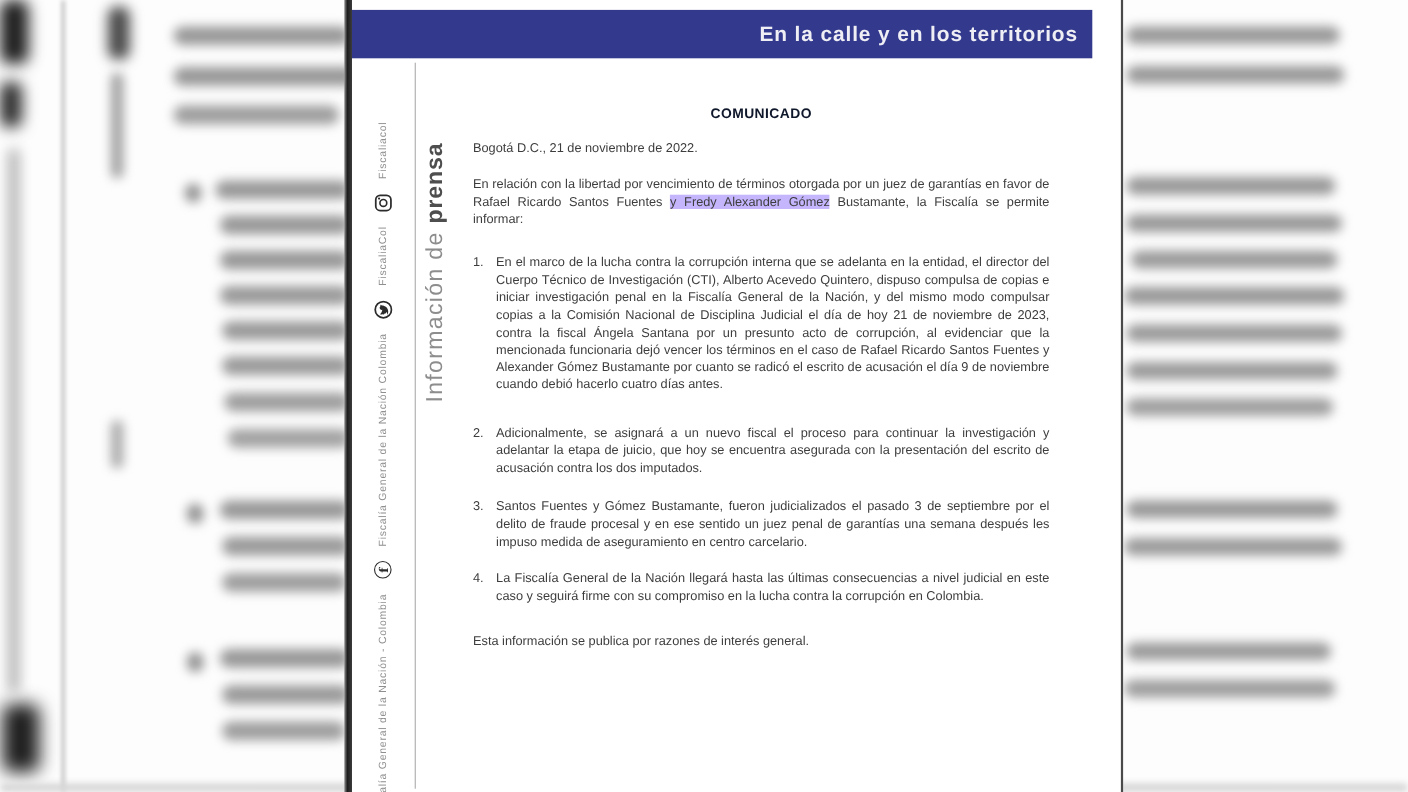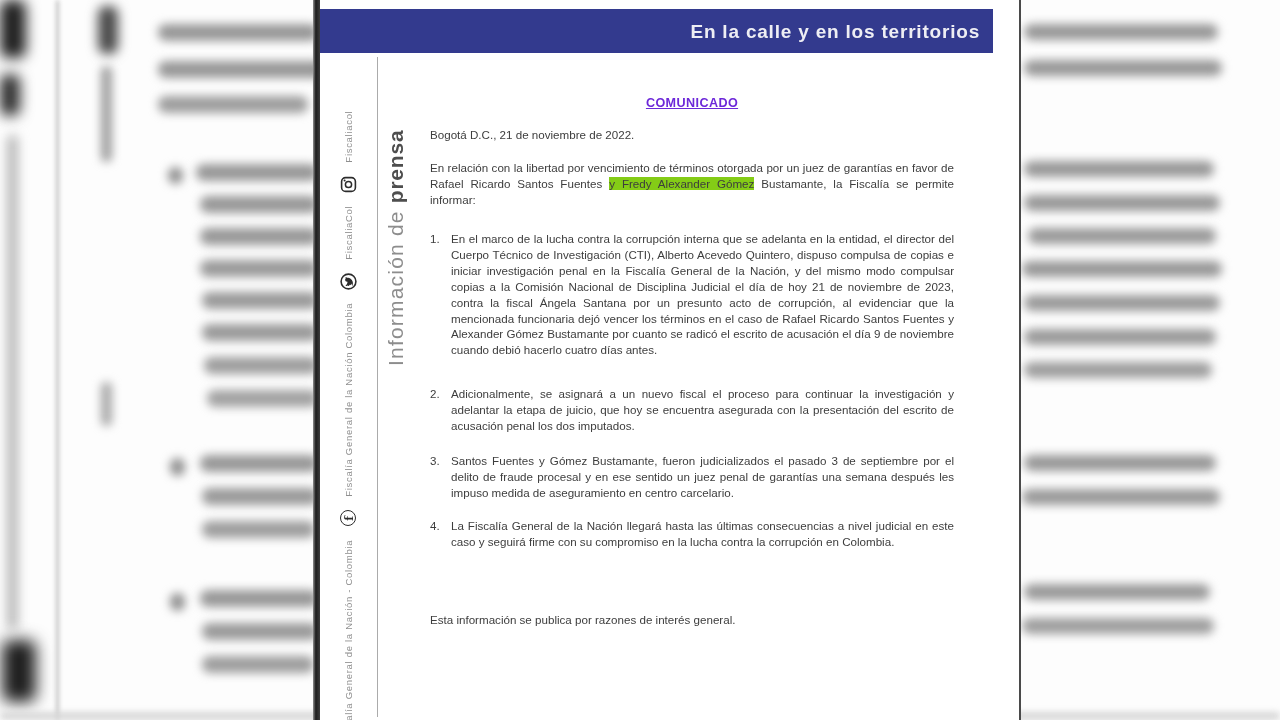--- a/index.html
+++ b/index.html
@@ -34,28 +34,28 @@
   .fb-f { font-size:11px; font-weight:bold; color:#2c2c2c; font-family:"DejaVu Serif",serif; line-height:1; margin-top:2px; }
 
   .press-title { position:absolute; left:64px; top:366px; width:274px; height:28px;
                  transform:rotate(-90deg); transform-origin:0 0; white-space:nowrap;
                  font-size:21px; color:#8d8d8d; letter-spacing:1.2px; }
   .press-title b { color:#4e4e4e; letter-spacing:0.8px; }
 
   .content { position:absolute; left:110px; top:0; width:524px; color:#3d3d3d;
              font-size:11.6px; line-height:15.9px; }
   .doc-title { position:absolute; top:96px; width:100%; text-align:center;
-               font-weight:bold; font-size:12.6px; letter-spacing:0.4px; color:#6d28d9;text-decoration:underline; }
+               font-weight:bold; font-size:12.6px; letter-spacing:0.4px; color:#0f172a; }
   .doc-date  { position:absolute; top:127px; left:0; }
   .intro     { position:absolute; top:160px; left:0; width:100%; text-align:justify; }
-  .hl        { background:#84cc16; }
+  .hl        { background:#c4b5fd; }
   .item      { position:absolute; left:0; width:100%; display:flex; }
   .item .num { width:21px; flex:0 0 auto; }
   .item .txt { flex:1; text-align:justify; }
-  .closing   { position:absolute; top:612px; left:0; }
+  .closing   { position:absolute; top:575px; left:0; }
 </style>
 </head>
 <body>
 
 <div class="stage">
 
   <div class="backdrop" id="backdrop">
       <div class="bar" style="left: 0px; top: 0px; width: 26px; height: 58px; background: rgb(31, 31, 31); filter: blur(7px);"></div>
       <div class="bar" style="left: 0px; top: 74px; width: 20px; height: 42px; background: rgb(42, 42, 42); filter: blur(7px);"></div>
       <div class="bar" style="left: 2px; top: 640px; width: 34px; height: 62px; background: rgb(31, 31, 31); filter: blur(8px);"></div>
@@ -144,21 +144,21 @@
         <div class="doc-date">Bogotá D.C., 21 de noviembre de 2022.</div>
 
         <p class="intro"><span>En relación con la libertad por vencimiento de términos otorgada por un juez de garantías en favor de Rafael Ricardo Santos Fuentes </span><span class="hl">y Fredy Alexander Gómez</span><span> Bustamante, la Fiscalía se permite informar:</span></p>
 
         <div class="item" style="top:231px">
           <span class="num">1.</span>
           <span class="txt">En el marco de la lucha contra la corrupción interna que se adelanta en la entidad, el director del Cuerpo Técnico de Investigación (CTI), Alberto Acevedo Quintero, dispuso compulsa de copias e iniciar investigación penal en la Fiscalía General de la Nación, y del mismo modo compulsar copias a la Comisión Nacional de Disciplina Judicial el día de hoy 21 de noviembre de 2023, contra la fiscal Ángela Santana por un presunto acto de corrupción, al evidenciar que la mencionada funcionaria dejó vencer los términos en el caso de Rafael Ricardo Santos Fuentes y Alexander Gómez Bustamante por cuanto se radicó el escrito de acusación el día 9 de noviembre cuando debió hacerlo cuatro días antes.</span>
         </div>
         <div class="item" style="top:386px">
           <span class="num">2.</span>
-          <span class="txt">Adicionalmente, se asignará a un nuevo fiscal el proceso para continuar la investigación y adelantar la etapa de juicio, que hoy se encuentra asegurada con la presentación del escrito de acusación penal los dos imputados.</span>
+          <span class="txt">Adicionalmente, se asignará a un nuevo fiscal el proceso para continuar la investigación y adelantar la etapa de juicio, que hoy se encuentra asegurada con la presentación del escrito de acusación contra los dos imputados.</span>
         </div>
         <div class="item" style="top:453px">
           <span class="num">3.</span>
           <span class="txt">Santos Fuentes y Gómez Bustamante, fueron judicializados el pasado 3 de septiembre por el delito de fraude procesal y en ese sentido un juez penal de garantías una semana después les impuso medida de aseguramiento en centro carcelario.</span>
         </div>
         <div class="item" style="top:518px">
           <span class="num">4.</span>
           <span class="txt">La Fiscalía General de la Nación llegará hasta las últimas consecuencias a nivel judicial en este caso y seguirá firme con su compromiso en la lucha contra la corrupción en Colombia.</span>
         </div>
 

